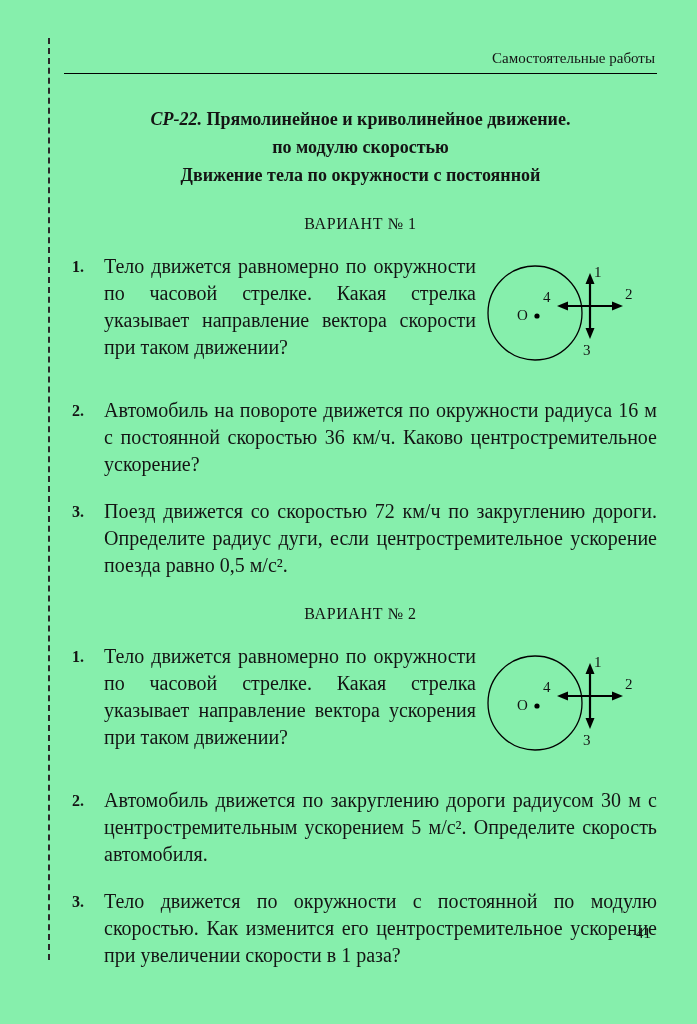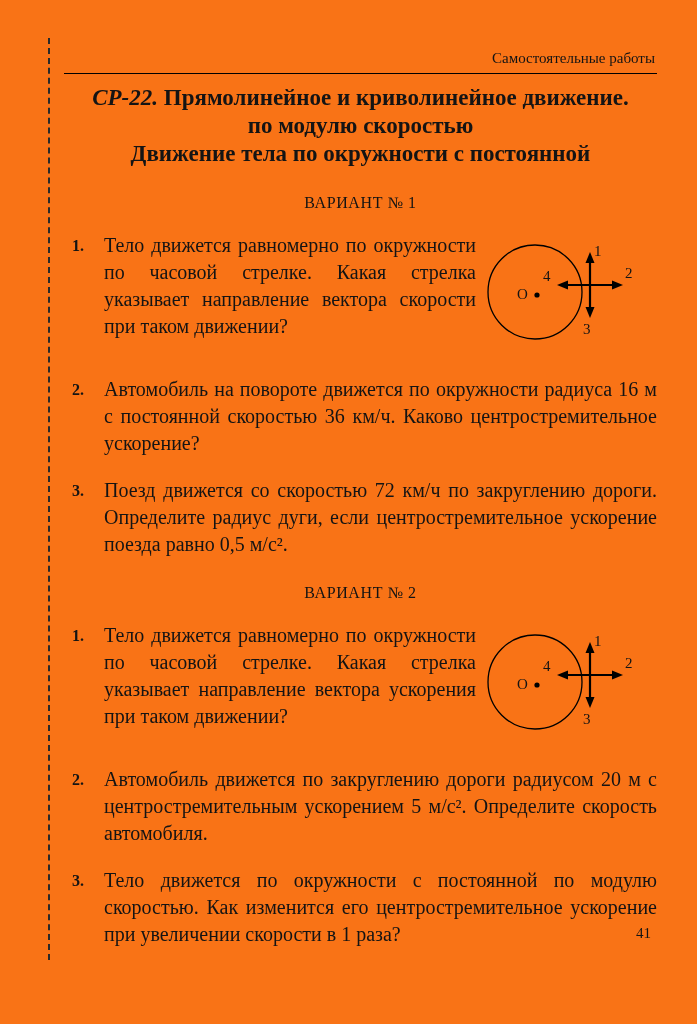--- a/index.html
+++ b/index.html
@@ -1,34 +1,34 @@
 <!DOCTYPE html>
 <html><head>
 <meta charset="utf-8">
 <style>
   * { margin:0; padding:0; box-sizing:border-box; }
   html,body { background:#e8e8e8; }
   .page {
     position:relative; width:697px; height:1024px; margin:0 auto;
-    background:#f97316; color:#141414;
+    background:#86efac; color:#141414;
     font-family:"Liberation Serif", serif;
     overflow:hidden;
   }
   .binding-line {
     position:absolute; left:48px; top:38px; height:922px; width:0;
     border-left:2px dashed #2a2a2a;
   }
   .content { position:absolute; left:64px; top:50px; width:593px; }
 
   .header-row { text-align:right; font-size:15px; padding-right:2px; }
   .header-rule { border:none; border-top:1.5px solid #000; margin-top:6px; }
 
   .title {
-    margin-top:10px; text-align:center; font-weight:bold;
-    font-size:23px; line-height:28px;
+    margin-top:31px; text-align:center; font-weight:bold;
+    font-size:18px; line-height:28px;
   }
   .title-code { font-style:italic; font-weight:bold; }
 
   .variant-heading {
     text-align:center; font-weight:normal; font-size:16px;
     margin-top:26px; letter-spacing:0.6px;
   }
   .variant-heading.second { }
 
   .problem { display:flex; margin-top:20px; padding-left:8px; }
@@ -116,21 +116,21 @@
           <text x="117" y="34">1</text>
           <text x="148" y="56">2</text>
           <text x="106" y="112">3</text>
           <text x="66" y="59">4</text>
         </svg>
       </div>
     </div>
 
     <div class="problem">
       <div class="prob-num">2.</div>
-      <div class="prob-text">Автомобиль движется по закруглению дороги радиусом 20 м с центростремительным ускорением 5 м/с². Определите скорость автомобиля.</div>
+      <div class="prob-text">Автомобиль движется по закруглению дороги радиусом 30 м с центростремительным ускорением 5 м/с². Определите скорость автомобиля.</div>
     </div>
 
     <div class="problem">
       <div class="prob-num">3.</div>
       <div class="prob-text">Тело движется по окружности с постоянной по модулю скоростью. Как изменится его центростремительное ускорение при увеличении скорости в 1 раза?</div>
     </div>
 
   </div>
 
   <div class="page-number">41</div>

